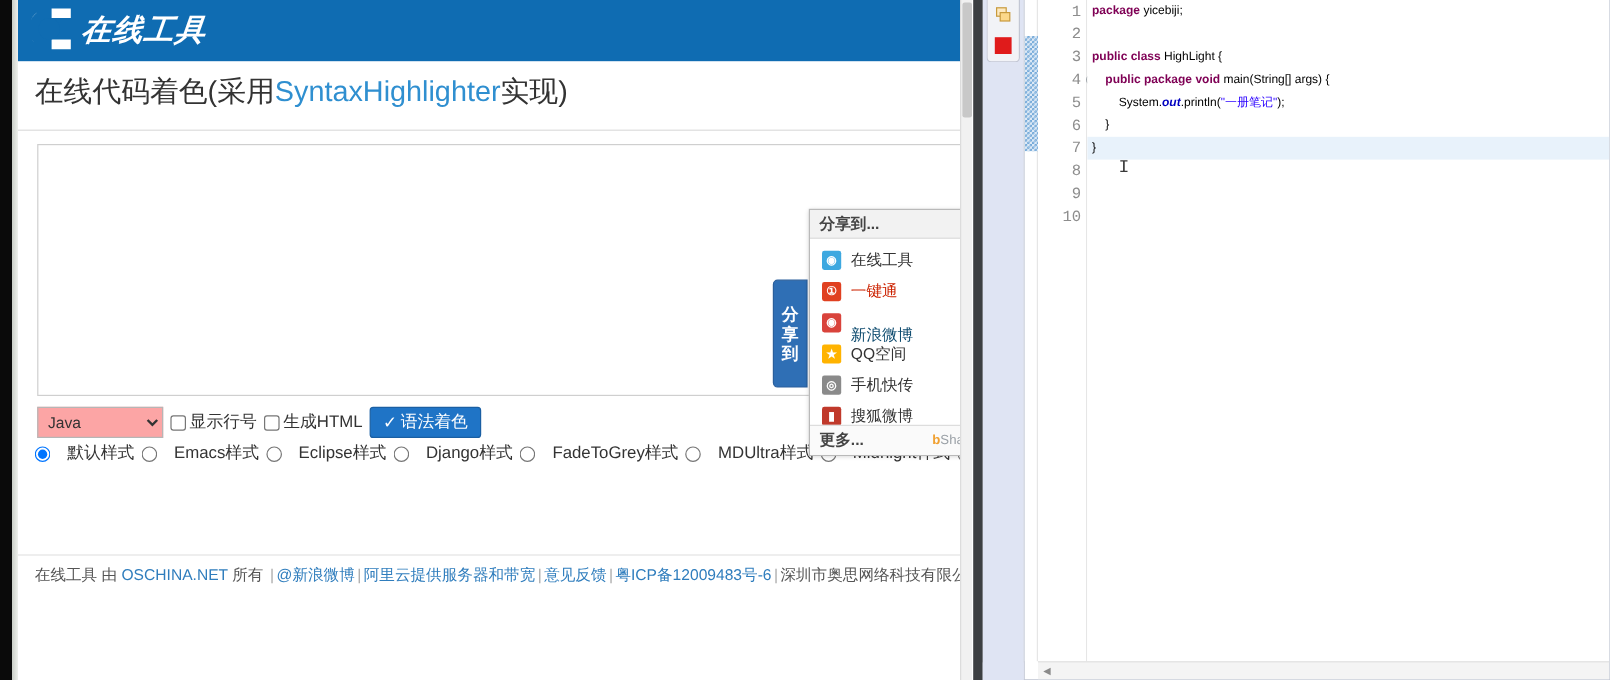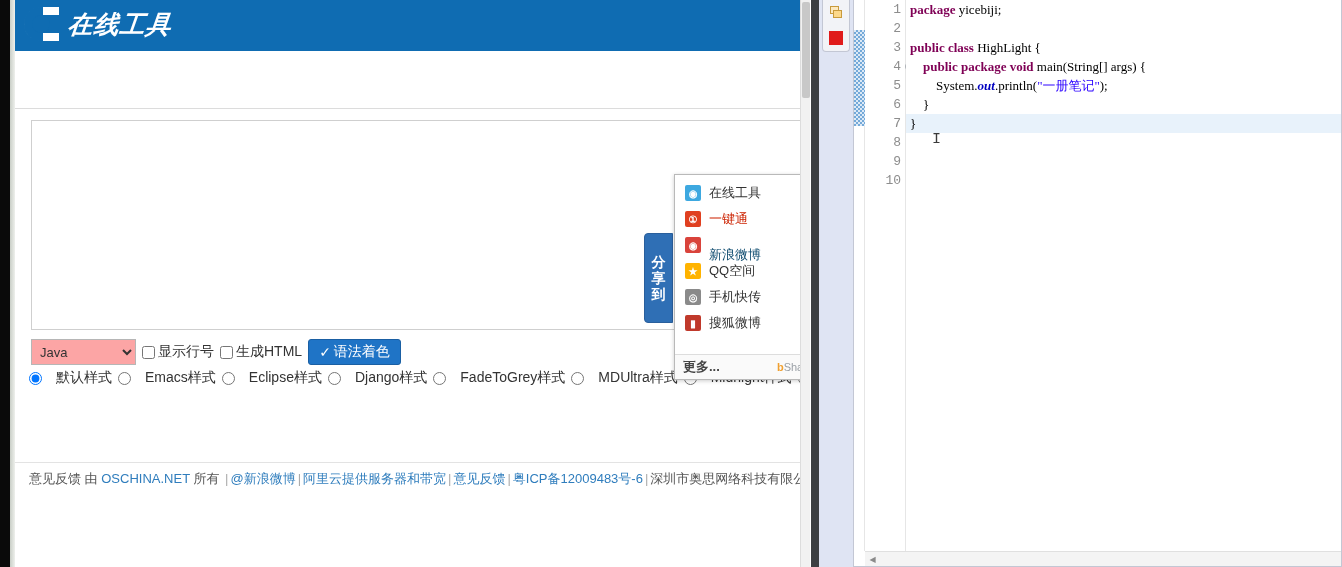--- a/index.html
+++ b/index.html
@@ -220,21 +220,21 @@
   }
   .fold::after {
     content:""; position:absolute; left:1px; top:3px; width:5px; height:1px; background:#6b7075;
   }
   .code-area {
     position:absolute; left:52px; top:0; right:0; height:551px;
     overflow:hidden; background:#ffffff;
   }
   .cline {
     height:19px; line-height:19px; white-space:pre;
-    font-family:Liberation Serif, serif; font-size:13px; color:#000000;
+    font-family:Liberation Sans, sans-serif; font-size:10px; color:#000000;
     padding-left:4px;
   }
   .cline.current { background:#e8f2fb; }
   .kw  { color:#7f0055; font-weight:bold; }
   .str { color:#2a00ff; }
   .fld { color:#0000c0; font-weight:bold; font-style:italic; }
   .caret-i {
     position:absolute; left:78px; top:131px;
     font-family:"Liberation Mono", monospace; font-size:15px; color:#3a3a3a;
   }
@@ -268,20 +268,21 @@
             <path d="M20 3 A17 17 0 1 0 20 37 A17 17 0 0 1 20 3 Z" fill="#ffffff"></path>
             <path d="M22 3 L38 3 L38 11 L22 11 Z" fill="#ffffff"></path>
             <path d="M22 29 L38 29 L38 37 L22 37 Z" fill="#ffffff"></path>
             <circle cx="20" cy="20" r="9" fill="#0f6cb2"></circle>
           </svg>
         </span>
         <span class="logo-text">在线工具</span>
       </div>
     </div>
 
+    <div class="page-title"><span>在线代码着色(采用</span><span class="hl">SyntaxHighlighter</span><span>实现)</span></div>
 
     <div class="title-rule"></div>
 
     <textarea class="code-textarea" placeholder="" style=""></textarea>
 
     <div class="controls-row">
       <select class="lang-select">
         <option>Java</option>
       </select>
 
@@ -330,29 +331,33 @@
           <input type="radio" name="theme" style="">
           <span>Midnight样式</span>
         </label>
         <input type="radio" name="theme" style="">
       </div>
 
     <div class="output-box"></div>
 
     <div class="footer-rule"></div>
 
-    <div class="site-footer"><span>意见反馈 由 </span><a href="#">OSCHINA.NET</a><span> 所有 </span><span class="sep">|</span><a href="#">@新浪微博</a><span class="sep">|</span><a href="#">阿里云提供服务器和带宽</a><span class="sep">|</span><a href="#">意见反馈</a><span class="sep">|</span><a href="#">粤ICP备12009483号-6</a><span class="sep">|</span><span>深圳市奥思网络科技有限公</span></div>
+    <div class="site-footer"><span>在线工具 由 </span><a href="#">OSCHINA.NET</a><span> 所有 </span><span class="sep">|</span><a href="#">@新浪微博</a><span class="sep">|</span><a href="#">阿里云提供服务器和带宽</a><span class="sep">|</span><a href="#">意见反馈</a><span class="sep">|</span><a href="#">粤ICP备12009483号-6</a><span class="sep">|</span><span>深圳市奥思网络科技有限公</span></div>
 
     <div class="share-tab" id="share-tab">
         <span>分</span>
         <span>享</span>
         <span>到</span>
       </div>
 
     <div class="share-panel">
+      <div class="share-head">
+        <span>分享到...</span>
+        <span class="share-close">X</span>
+      </div>
       <div class="share-list" id="share-list">
           <div class="share-item">
             <span class="share-ico" style="background: rgb(61, 168, 224);">◉</span>
             <span style="color: rgb(51, 51, 51);">在线工具</span>
           </div>
           <div class="share-item">
             <span class="share-ico" style="background: rgb(224, 64, 32);">①</span>
             <span style="color: rgb(204, 34, 0);">一键通</span>
           </div>
           <div class="share-item">

